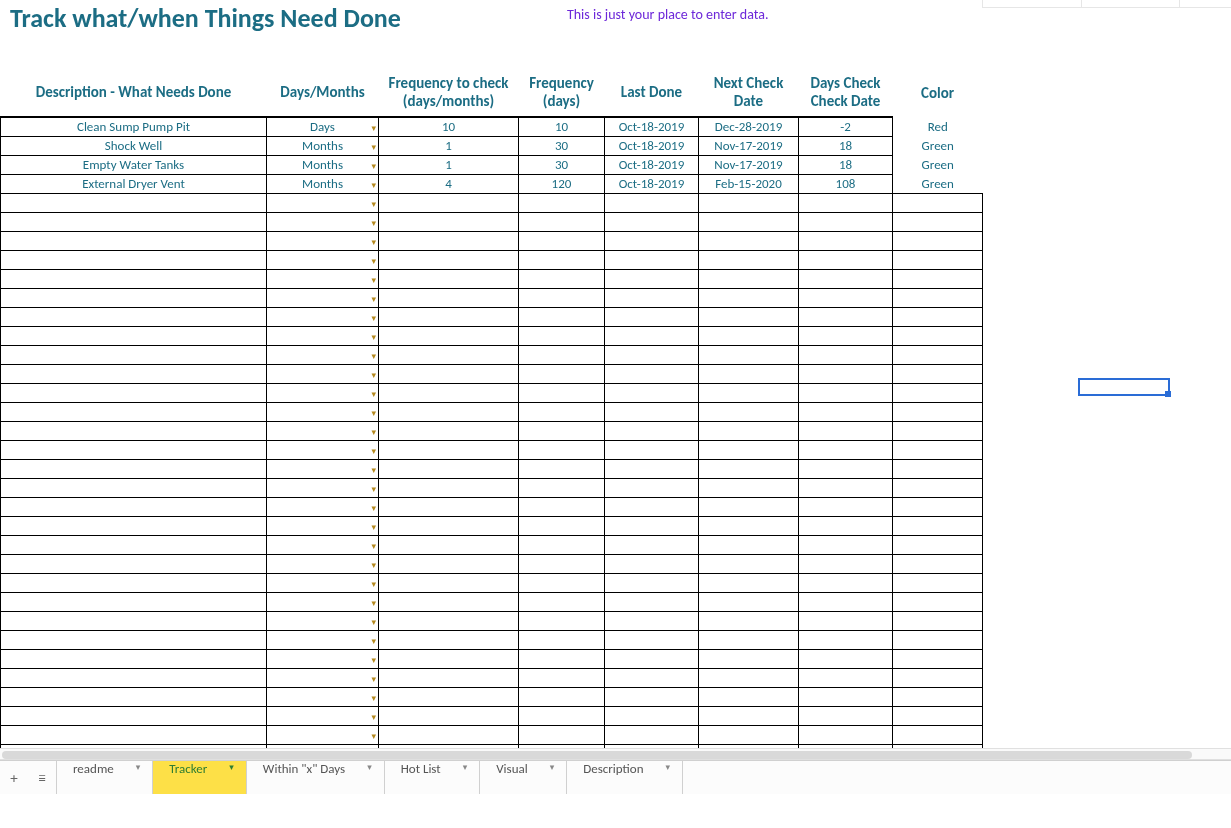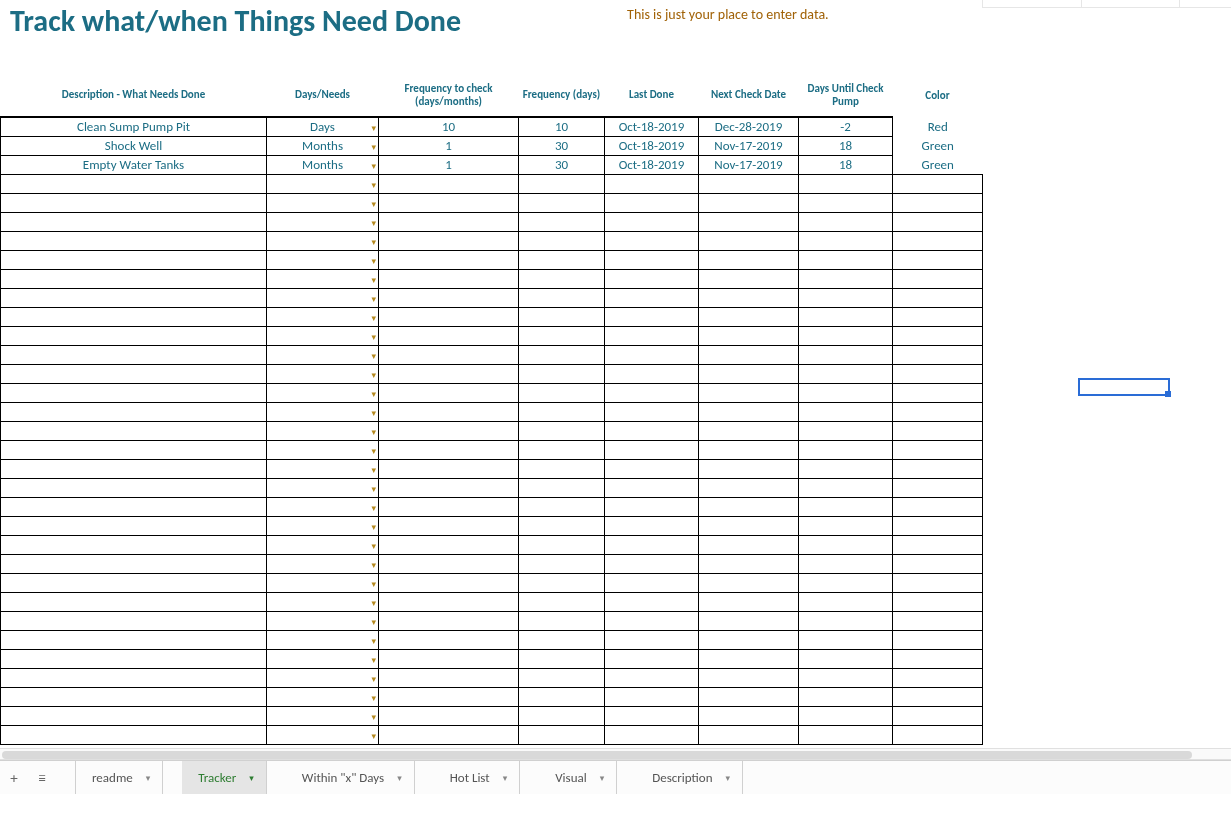--- a/index.html
+++ b/index.html
@@ -17,40 +17,40 @@
     width: 1231px;
     height: 794px;
     overflow: hidden;
   }
   .title-row {
     display: flex;
     align-items: flex-start;
     padding: 0 4px;
   }
   .title-text {
-    font-size: 30px;
+    font-size: 26px;
     font-weight: 700;
     color: #1c6d84;
     padding: 2px 6px 10px 6px;
   }
   .subtitle {
     font-size: 14px;
-    color: #a16207;
+    color: #6d28d9;
     padding-top: 6px;
     margin-left: 160px;
   }
   .grid-wrap {
     margin-top: 28px;
   }
   table.grid {
     border-collapse: collapse;
     table-layout: fixed;
   }
   table.grid th {
-    font-size: 11px;
+    font-size: 15px;
     font-weight: 700;
     color: #1c6d84;
     text-align: center;
     vertical-align: middle;
     padding: 2px 4px 6px 4px;
     border: none;
     height: 40px;
   }
   table.grid td {
     font-size: 13px;
@@ -158,35 +158,33 @@
   }
   .tabbar .ctrl {
     width: 28px;
     text-align: center;
     color: #666;
     cursor: pointer;
     font-size: 15px;
   }
   .tabbar .tab {
     display: flex;
-    align-items: center;
     height: 34px;
     padding: 0 12px 0 16px;
     border-right: 1px solid #d0d0d0;
     cursor: pointer;
-    gap: 13px;
-    margin-left: 19px;
+    gap: 22px;
   }
   .tabbar .tab.first { border-left: 1px solid #d0d0d0; }
   .tabbar .tab .tarrow {
     font-size: 9px;
     color: #888;
   }
   .tabbar .tab.active {
-    background: #e5e5e5;
+    background: #fde047;
     color: #2e7d32;
   }
   .tabbar .tab.active .tarrow { color: #2e7d32; }
 </style>
 </head>
 <body>
 
 <div class="sheet-area">
 
   <div class="faint-grid"></div>
@@ -204,26 +202,26 @@
           <col class="col-freq">
           <col class="col-fdays">
         <col class="col-last">
           <col class="col-next">
           <col class="col-until">
           <col class="col-color">
       </colgroup>
       <thead>
         <tr class="header-underline header-no-und">
           <th class="col-desc">Description - What Needs Done</th>
-          <th class="col-dm">Days/Needs</th>
+          <th class="col-dm">Days/Months</th>
           <th class="col-freq">Frequency to check (days/months)</th>
           <th class="col-fdays">Frequency (days)</th>
           <th class="col-last">Last Done</th>
           <th class="col-next">Next Check Date</th>
-          <th class="col-until">Days Until Check Pump</th>
+          <th class="col-until">Days Check Check Date</th>
           <th class="col-color">Color</th>
         </tr>
       </thead>
       <tbody id="tbody">
           <tr>
             <td class="input-cell">Clean Sump Pump Pit</td>
             <td class="input-cell">Days<span class="dd-arrow">▾</span></td>
             <td class="input-cell">10</td>
             <td class="">10</td>
             <td class="input-cell">Oct-18-2019</td>
@@ -242,20 +240,30 @@
             <td class="" style="border: none;">Green</td>
           </tr>
           <tr>
             <td class="input-cell">Empty Water Tanks</td>
             <td class="input-cell">Months<span class="dd-arrow">▾</span></td>
             <td class="input-cell">1</td>
             <td class="">30</td>
             <td class="input-cell">Oct-18-2019</td>
             <td class="">Nov-17-2019</td>
             <td class="status-green">18</td>
+            <td class="" style="border: none;">Green</td>
+          </tr>
+          <tr>
+            <td class="input-cell">External Dryer Vent</td>
+            <td class="input-cell">Months<span class="dd-arrow">▾</span></td>
+            <td class="input-cell">4</td>
+            <td class="">120</td>
+            <td class="input-cell">Oct-18-2019</td>
+            <td class="">Feb-15-2020</td>
+            <td class="status-green">108</td>
             <td class="" style="border: none;">Green</td>
           </tr>
           <tr>
             <td class="input-cell"></td>
             <td class="input-cell">
               <span class="dd-arrow">▾</span>
             </td>
             <td class="input-cell"></td>
             <td class=""></td>
             <td class="input-cell"></td>

